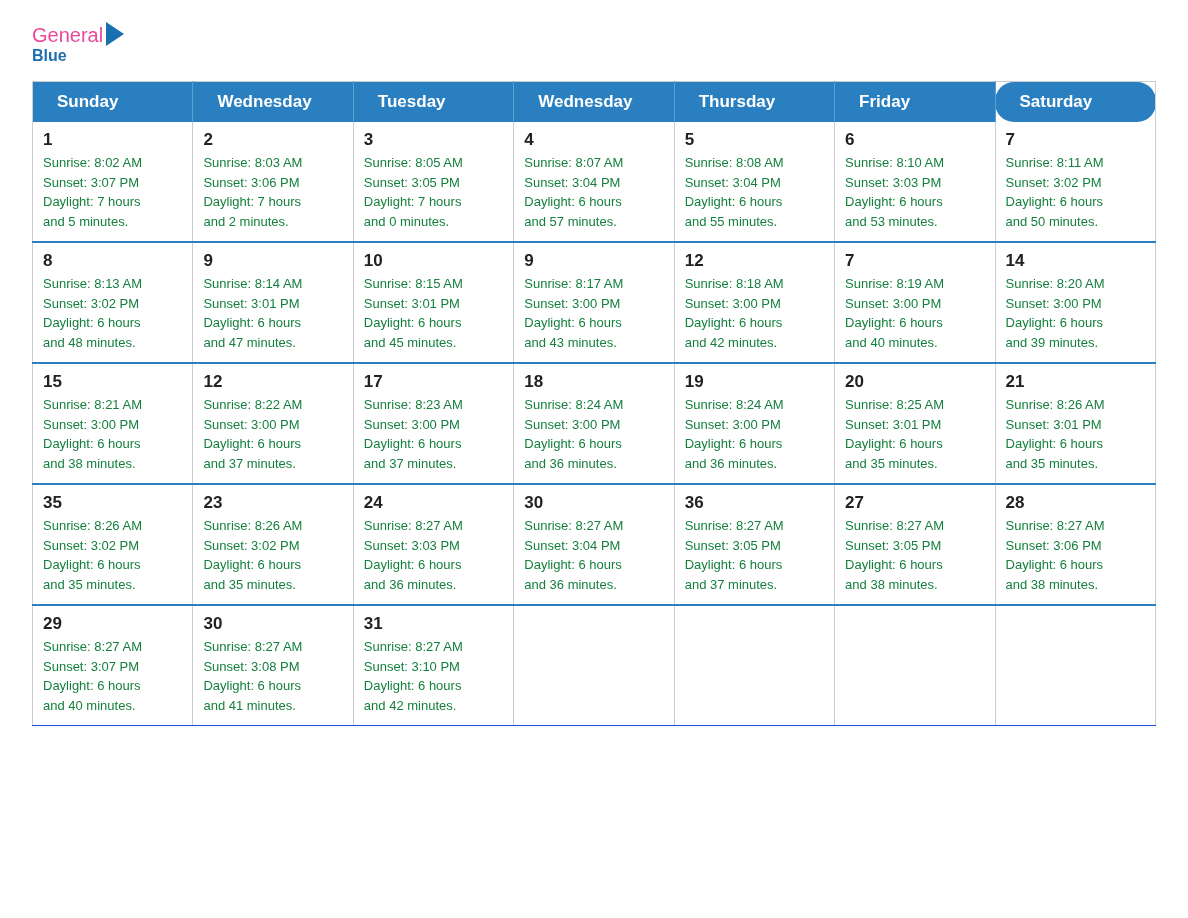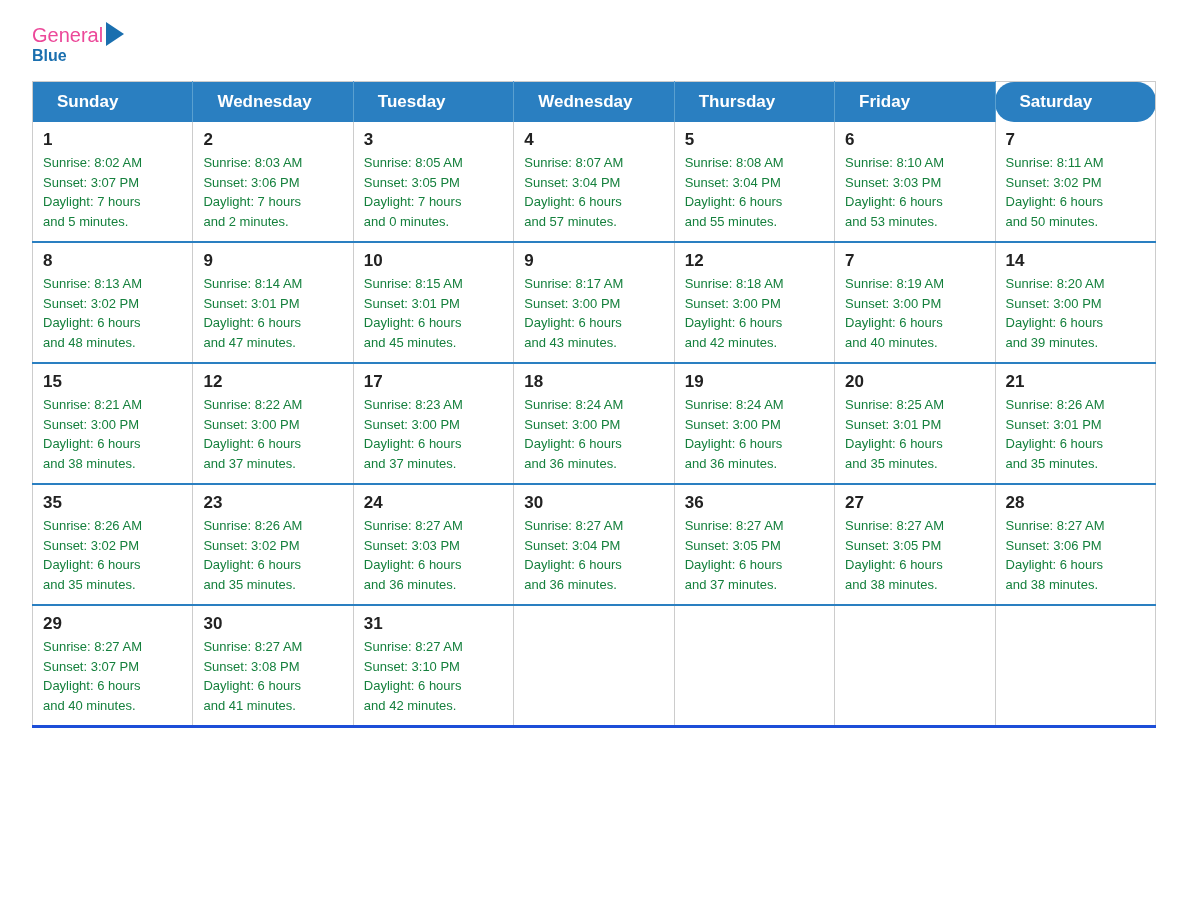--- a/index.html
+++ b/index.html
@@ -54,21 +54,21 @@
       border-right: 1px solid #ccc;
       border-bottom: 2px solid #2a7fc1;
       font-size: 13.5px;
       color: #333;
       width: 14.28%;
     }
     .calendar-table tbody tr td:last-child {
       border-right: none;
     }
     .calendar-table tbody tr:last-child td {
-      border-bottom: 3px solid #1d4ed8;
+      border-bottom: 1px solid #1d4ed8;
       border-radius: 7px;
     }
     .day-number {
       font-size: 17px;
       font-weight: bold;
       color: #222;
       margin-bottom: 3px;
       display: block;
     }
     .day-info {

